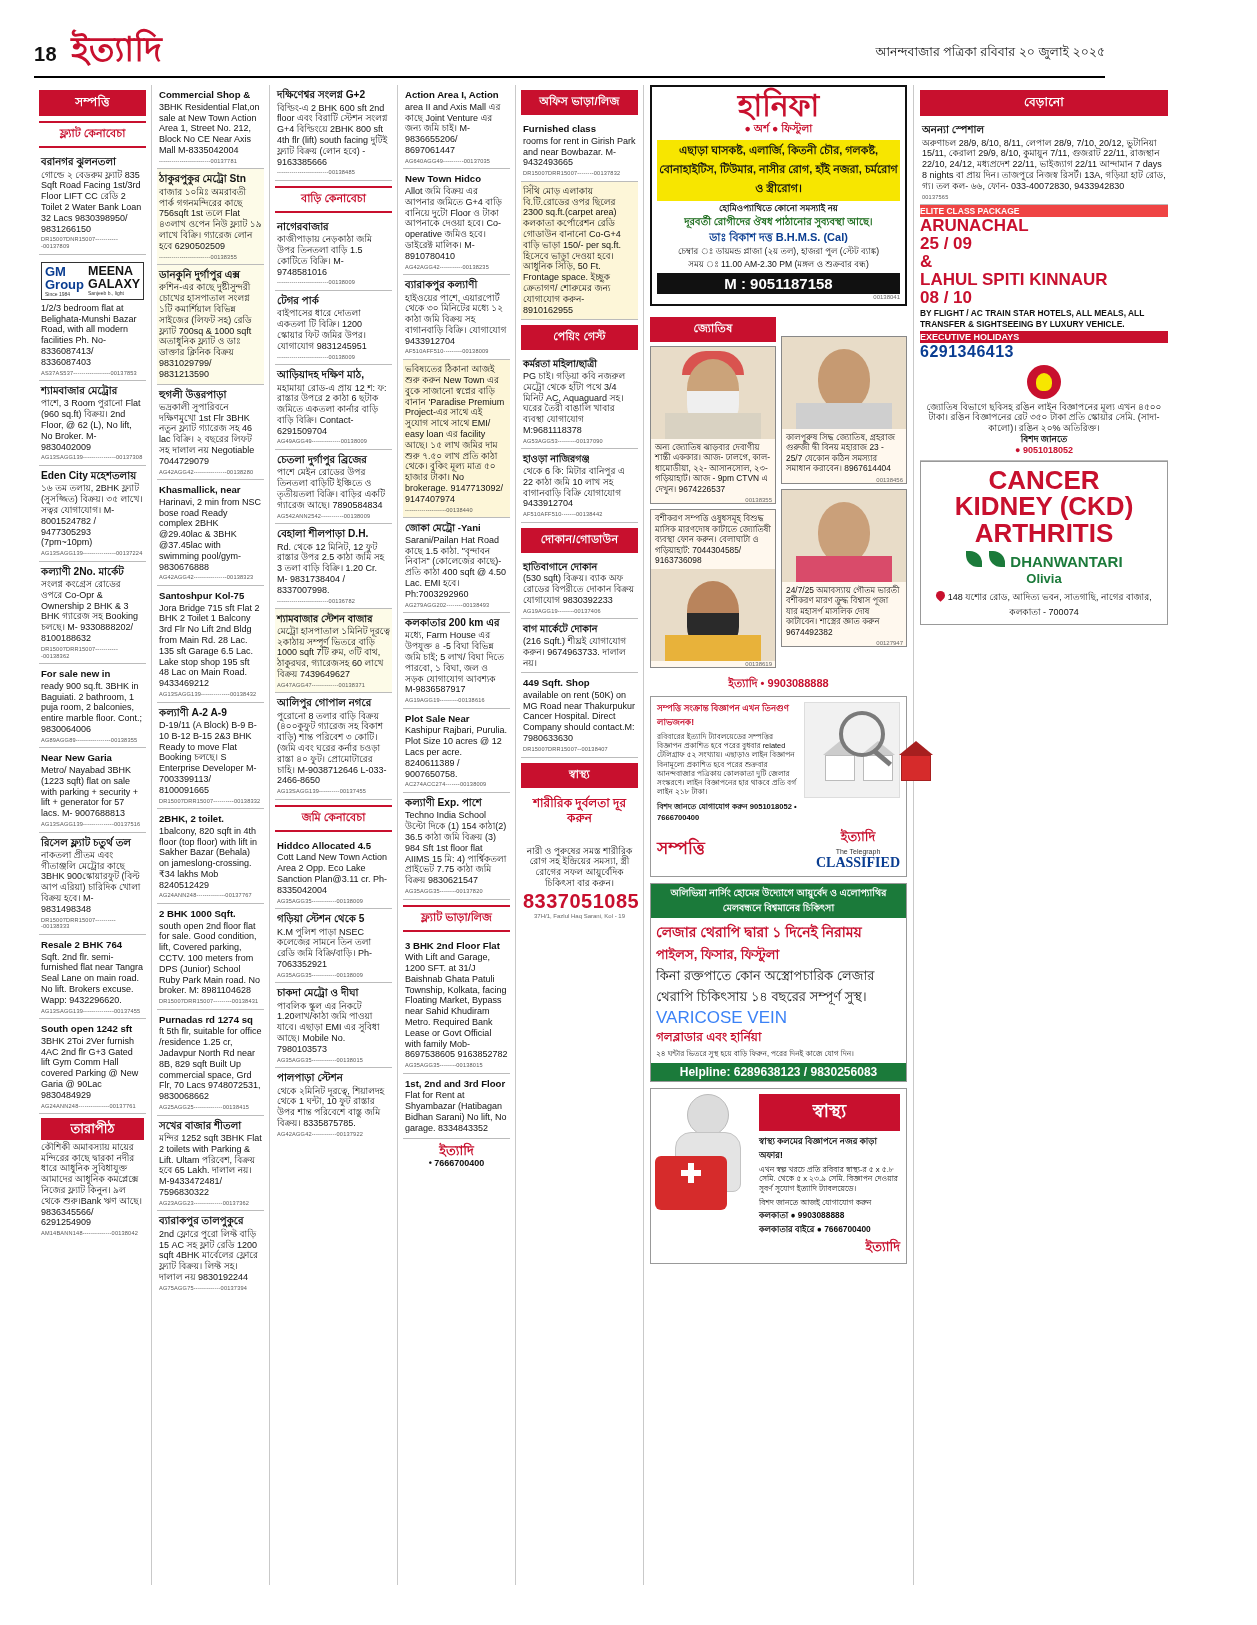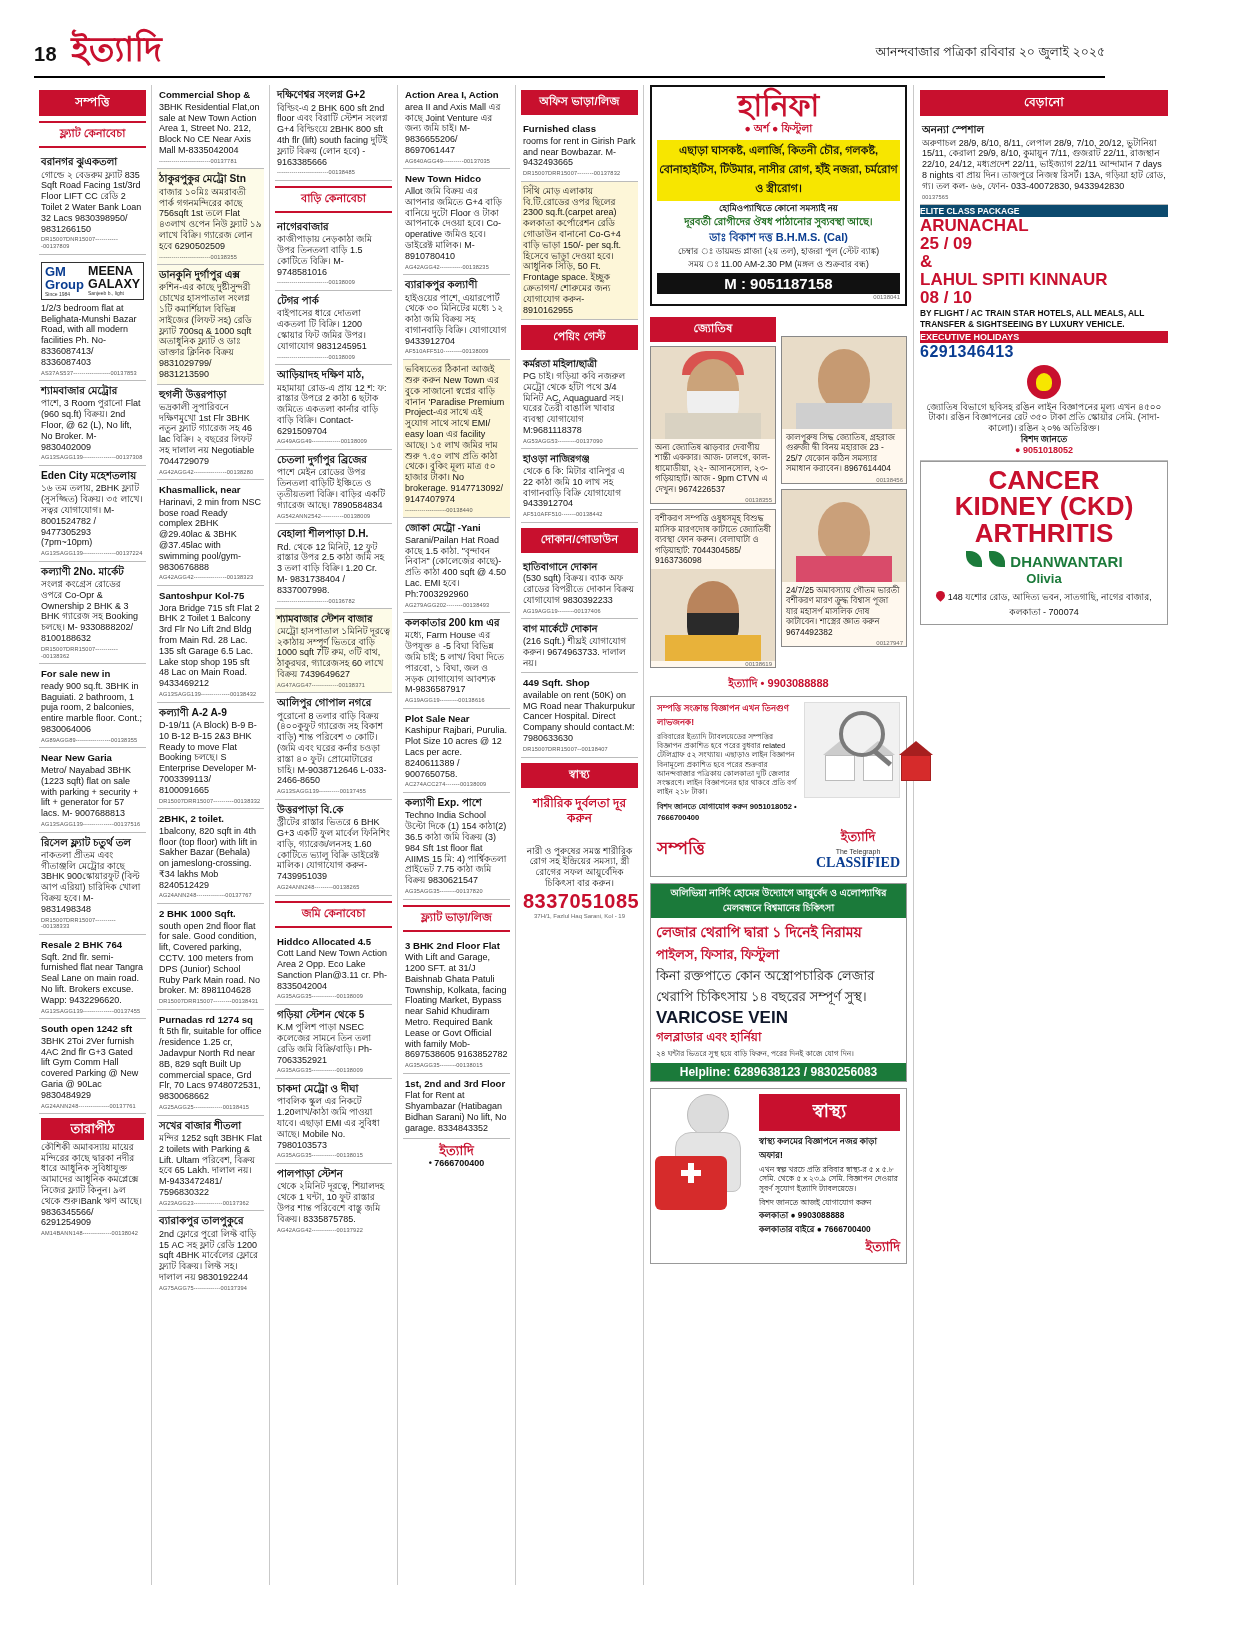--- a/index.html
+++ b/index.html
@@ -123,38 +123,38 @@
     width:96px; height:26px; background:#d9d2c2;
   }
   .astro-txt { font-size:8.4px; padding:3px 4px; line-height:1.25; }
 
   .banner-red {
     background:#c8102e; color:#fff; font-weight:bold; text-align:center;
     font-size:13px; padding:3px;
   }
 
   .bigphone { font-size:20px; font-weight:bold; color:#c8102e; text-align:center; letter-spacing:.5px; }
-  .pkg .t1 { background:#0c4a6e; color:#fff; font-size:8.5px; font-weight:bold; padding:1px 0; }
+  .pkg .t1 { background:#ef4444; color:#fff; font-size:8.5px; font-weight:bold; padding:1px 0; }
   .pkg .t2 { color:#c8102e; font-weight:bold; font-size:17px; line-height:1.05; }
   .pkg .t3 { font-size:8.4px; font-weight:bold; color:#111; line-height:1.2; margin-top:2px;}
   .pkg .t4 { background:#c8102e; color:#fff; font-weight:bold; font-size:9px; padding:1px 0; margin-top:2px;}
   .pkg .t5 { color:#0a3d91; font-weight:bold; font-size:16px; letter-spacing:.5px; }
 
   .cancer-ad { border:1px solid #999; background:#fff; }
   .cancer-title { color:#c8102e; font-weight:bold; font-size:26px; line-height:1.02; text-align:center; }
   .green-band { background:#1b7a3a; color:#fff; font-size:9px; text-align:center; padding:2px; }
 
   .health-band { background:#c8102e; color:#fff; text-align:center; font-weight:bold; font-size:15px; padding:3px; }
 
   .classified-logo { color:#0a3d91; font-weight:bold; font-size:14px; text-align:center; font-family:"Liberation Serif",serif;}
   .telegraph { font-size:7px; color:#333; text-align:center; }
 
   .ityadi-mark { color:#c8102e; font-weight:bold; font-size:13px; text-align:center; font-family:"Liberation Serif", serif;}
 
-  .varicose { color:#0f172a; font-weight:bold; font-size:17px; }
+  .varicose { color:#3b82f6; font-weight:normal; font-size:17px; }
   .helpline { background:#1b7a3a; color:#fff; font-weight:bold; font-size:12px; text-align:center; padding:2px; }
 
   .stetho {
     width:100%; height:120px; background:#fff; position:relative;
   }
   .doc-head { position:absolute; left:30px; top:0; width:42px; height:42px; border-radius:50%; background:#dcdcdc; border:1px solid #bbb;}
   .doc-torso { position:absolute; left:18px; top:38px; width:66px; height:60px; border-radius:16px 16px 8px 8px; background:#e4e4e4; border:1px solid #c4c4c4;}
   .kit { position:absolute; right:26px; bottom:4px; width:72px; height:54px; background:#d62b2b; border-radius:6px; }
   .kit:before { content:""; position:absolute; left:26px; top:14px; width:20px; height:6px; background:#fff; }
   .kit:after { content:""; position:absolute; left:33px; top:7px; width:6px; height:20px; background:#fff; }
@@ -191,21 +191,21 @@
   </div>
   <div class="rule"></div>
 
   <div class="grid">
 
     <div class="col">
       <div class="sec">সম্পত্তি</div>
       <div class="subsec">ফ্ল্যাট কেনাবেচা</div>
 
       <div class="ad">
-        <div class="hd bn">বরানগর ঝুএকতলা</div>
+        <div class="hd bn">বরানগর ঝুলনতলা</div>
         <div class="bd">গোল্ডে ২ বেডরুম ফ্ল্যাট 835 Sqft Road Facing 1st/3rd Floor LIFT CC রেডি 2 Toilet 2 Water Bank Loan 32 Lacs 9830398950/ 9831266150</div>
         <div class="code">DR15007DNR15007------------00137809</div>
       </div>
 
       <div class="ad">
         <div class="logo-box">
           <div>
             <div class="gm-logo">GM Group</div>
             <div class="gm-sub">Since 1984</div>
           </div>
@@ -365,25 +365,20 @@
       </div>
       <div class="ad tint">
         <div class="hd">শ্যামবাজার স্টেশন বাজার</div>
         <div class="bd">মেট্রো হাসপাতাল ১মিনিট দূরত্বে ২কাঠায় সম্পূর্ণ ভিতরে বাড়ি 1000 sqft 7টি রুম, ৩টি বাথ, ঠাকুরঘর, গ্যারেজসহ 60 লাখে বিক্রয় 7439649627</div>
         <div class="code">AG47AGG47-------------00138371</div>
       </div>
       <div class="ad">
         <div class="hd bn">আলিপুর গোপাল নগরে</div>
         <div class="bd">পুরোনো 8 তলার বাড়ি বিক্রয় (৪০০কুফুট গ্যারেজ সহ বিকাশ বাড়ি) শান্ত পরিবেশ ৩ কোটি। (জমি এবং ঘরের কর্নার চওড়া রাস্তা ৪০ ফুট। প্রোমোটারের চাহি। M-9038712646 L-033-2466-8650</div>
         <div class="code">AG13SAGG139----------00137455</div>
-      </div>
-      <div class="ad">
-        <div class="hd bn">উত্তরপাড়া বি.কে</div>
-        <div class="bd">স্ট্রীটের রাস্তার ভিতরে 6 BHK G+3 একটি ফুল মার্বেল ফিনিশিং বাড়ি, গ্যারেজ/লনসহ 1.60 কোটিতে ভ্যালু বিক্রি ডাইরেক্ট মালিক। যোগাযোগ করুন- 7439951039</div>
-        <div class="code">AG24ANN248---------00138265</div>
       </div>
 
       <div class="subsec">জমি কেনাবেচা</div>
 
       <div class="ad">
         <div class="hd">Hiddco Allocated 4.5</div>
         <div class="bd">Cott Land New Town Action Area 2 Opp. Eco Lake Sanction Plan@3.11 cr. Ph-8335042004</div>
         <div class="code">AG35AGG35------------00138009</div>
       </div>
       <div class="ad">

